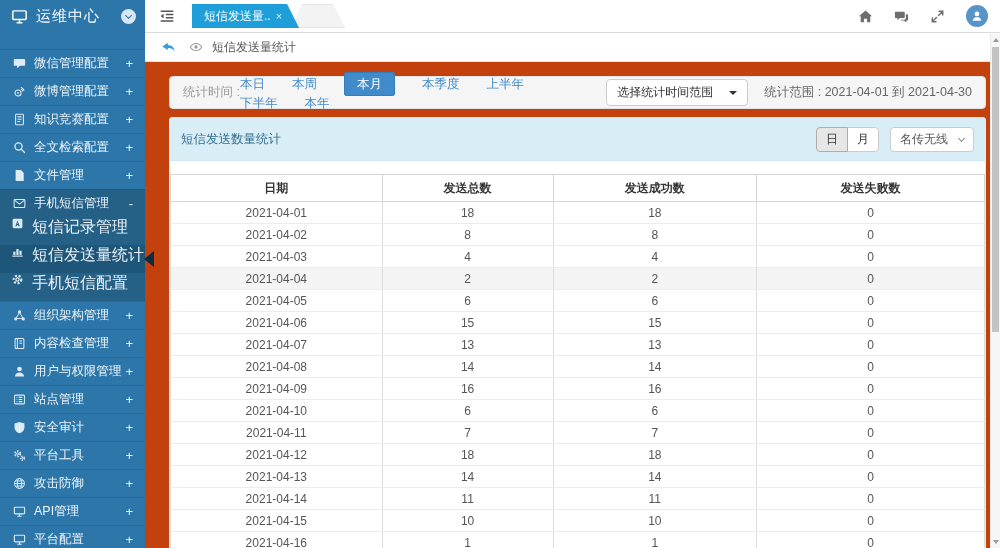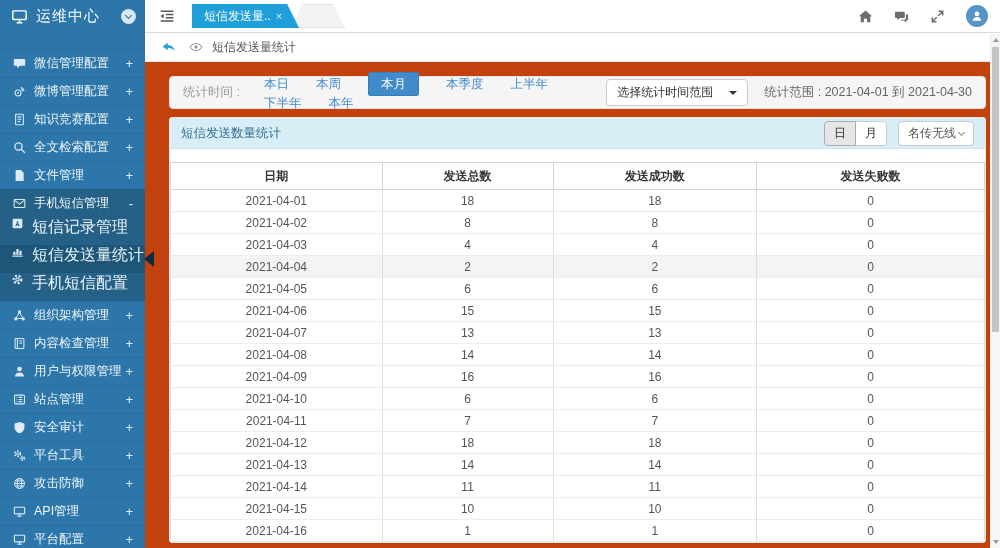--- a/index.html
+++ b/index.html
@@ -40,37 +40,37 @@
   .avatar{width:22px;height:22px;border-radius:50%;background:#5795c8;display:flex;align-items:center;justify-content:center;cursor:pointer}
   .avatar .ico{width:14px;height:14px;color:#fff}
   .crumbbar{height:29px;background:#fff;border-bottom:1px solid #e5e5e5;display:flex;align-items:center;padding-left:16px;position:relative;z-index:3}
   .crumbbar .back{width:15px;height:15px;color:#2f9fd8;cursor:pointer}
   .crumbbar .eye{width:14px;height:14px;color:#9a9a9a;margin-left:13px}
   .crumb-title{font-size:12px;color:#555;margin-left:9px}
 
   .content{position:absolute;top:62px;left:0;right:10px;bottom:0;padding:14px 4px 0 24px;overflow:hidden}
 
   .filterbar{display:flex;align-items:center;height:33px;background:#f5f5f5;border:1px solid #e3e3e3;border-radius:4px;padding:0 13px;margin-bottom:8px}
-  .flabel{color:#999;font-size:12.5px;margin-right:24px;white-space:nowrap}
+  .flabel{color:#999;font-size:12.5px;white-space:nowrap}
   .fopt{color:var(--accent);font-size:12.5px;margin-right:27px;text-decoration:none;cursor:pointer;white-space:nowrap}
   .fopt.factive{background:var(--accent);color:#fff;padding:4px 12px;border-radius:3px;border:1px solid #357ebd}
   .range-btn{display:inline-flex;align-items:center;gap:16px;background:#fff;border:1px solid #ccc;border-radius:4px;height:27px;padding:0 10px;font-size:12px;color:#333;margin-right:16px;cursor:pointer;font-family:inherit;white-space:nowrap}
   .caret{width:0;height:0;border-left:4px solid transparent;border-right:4px solid transparent;border-top:4px solid #333}
   .range-text{color:#666;font-size:12.5px;white-space:nowrap}
 
   .panel{background:#fff;border:1px solid #e9e9e9;border-radius:3px}
-  .panel-head{height:31px;background:var(--ph-bg);display:flex;align-items:center;padding:0 11px;border-bottom:1px solid #cde6f2}
+  .panel-head{height:43px;background:var(--ph-bg);display:flex;align-items:center;padding:0 11px;border-bottom:1px solid #cde6f2}
   .ptitle{color:var(--ph-text);font-size:12.5px;white-space:nowrap}
   .phead-right{margin-left:auto;display:flex;align-items:center;gap:11px}
   .btn-group{display:flex}
   .btn-sm{height:25px;min-width:29px;background:#fff;border:1px solid #ccc;font-size:12px;color:#333;padding:0 9px;cursor:pointer;font-family:inherit}
   .btn-sm:first-child{border-radius:4px 0 0 4px}
   .btn-sm:last-child{border-radius:0 4px 4px 0;margin-left:-1px}
   .btn-sm.on{background:#e6e6e6;border-color:#adadad;position:relative;z-index:1}
-  .chan-select{height:25px;background:#fff;border:1px solid #ccc;border-radius:4px;display:flex;align-items:center;gap:3px;padding:0 9px;font-size:12px;color:#555;cursor:pointer;white-space:nowrap}
+  .chan-select{height:25px;background:#fff;border:1px solid #ccc;border-radius:4px;display:flex;align-items:center;gap:11px;padding:0 9px;font-size:12px;color:#555;cursor:pointer;white-space:nowrap}
   .chan-select .chev{color:#888}
   .panel-body{padding-top:13px}
   table{width:100%;border-collapse:collapse;font-size:12px;table-layout:fixed}
   th{font-weight:bold;color:#333;height:27px;border:1px solid #d6d6d6;background:#fff;text-align:center;padding:0}
   td{color:#555;height:22px;text-align:center;border-left:1px solid #ddd;border-right:1px solid #ddd;border-bottom:1px solid #ececec;padding:0;white-space:nowrap}
   tr.hl td{background:#f4f4f4}
 
   .vscroll{position:absolute;top:34px;right:0;bottom:0;width:10px;background:#f6f6f6;border-left:1px solid #ebebeb;z-index:4}
   .vs-arrow{position:absolute;left:2px;width:0;height:0;border-left:3px solid transparent;border-right:3px solid transparent;cursor:pointer}
   .vs-up{top:4px;border-bottom:4px solid #9a9a9a}

